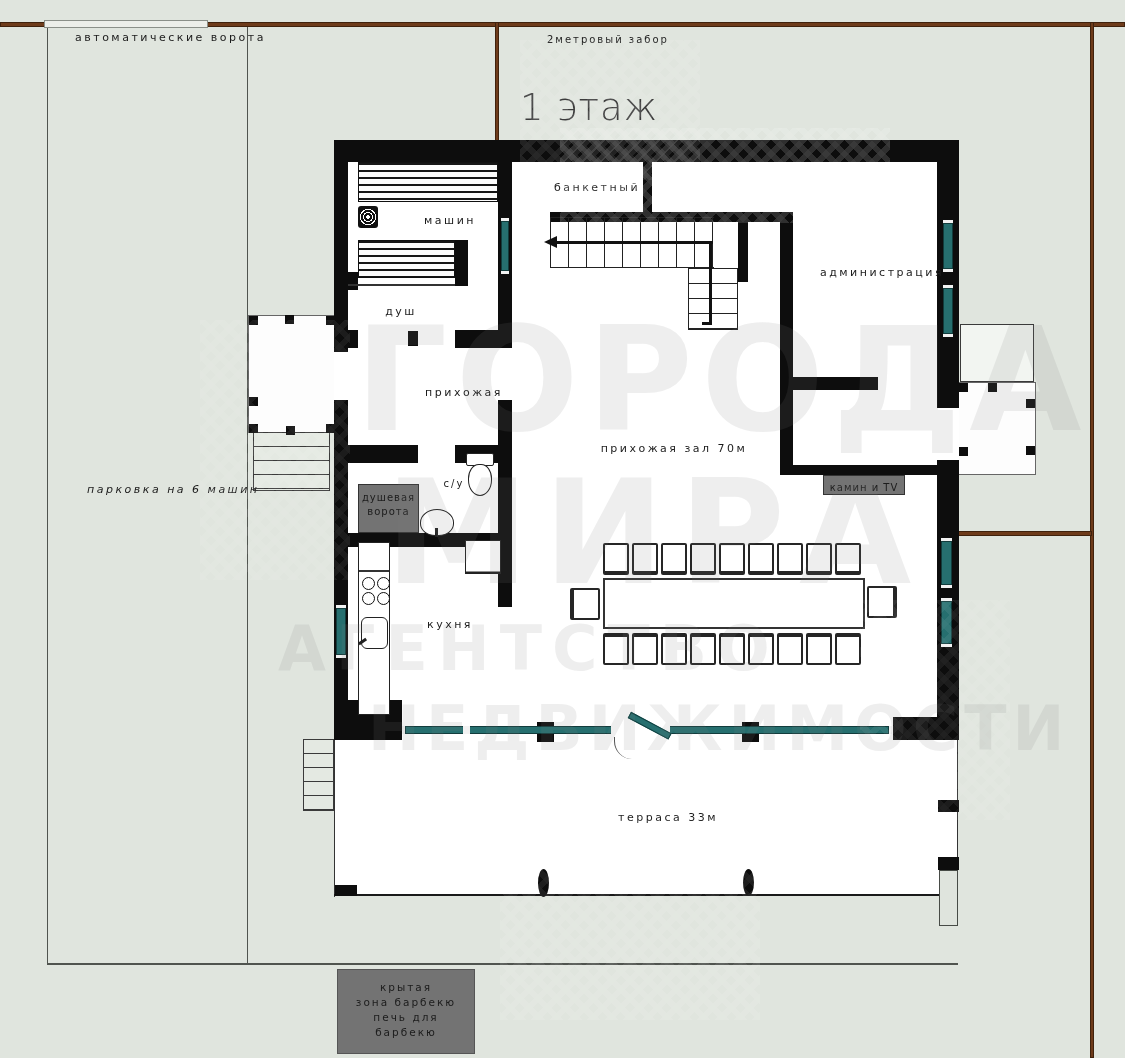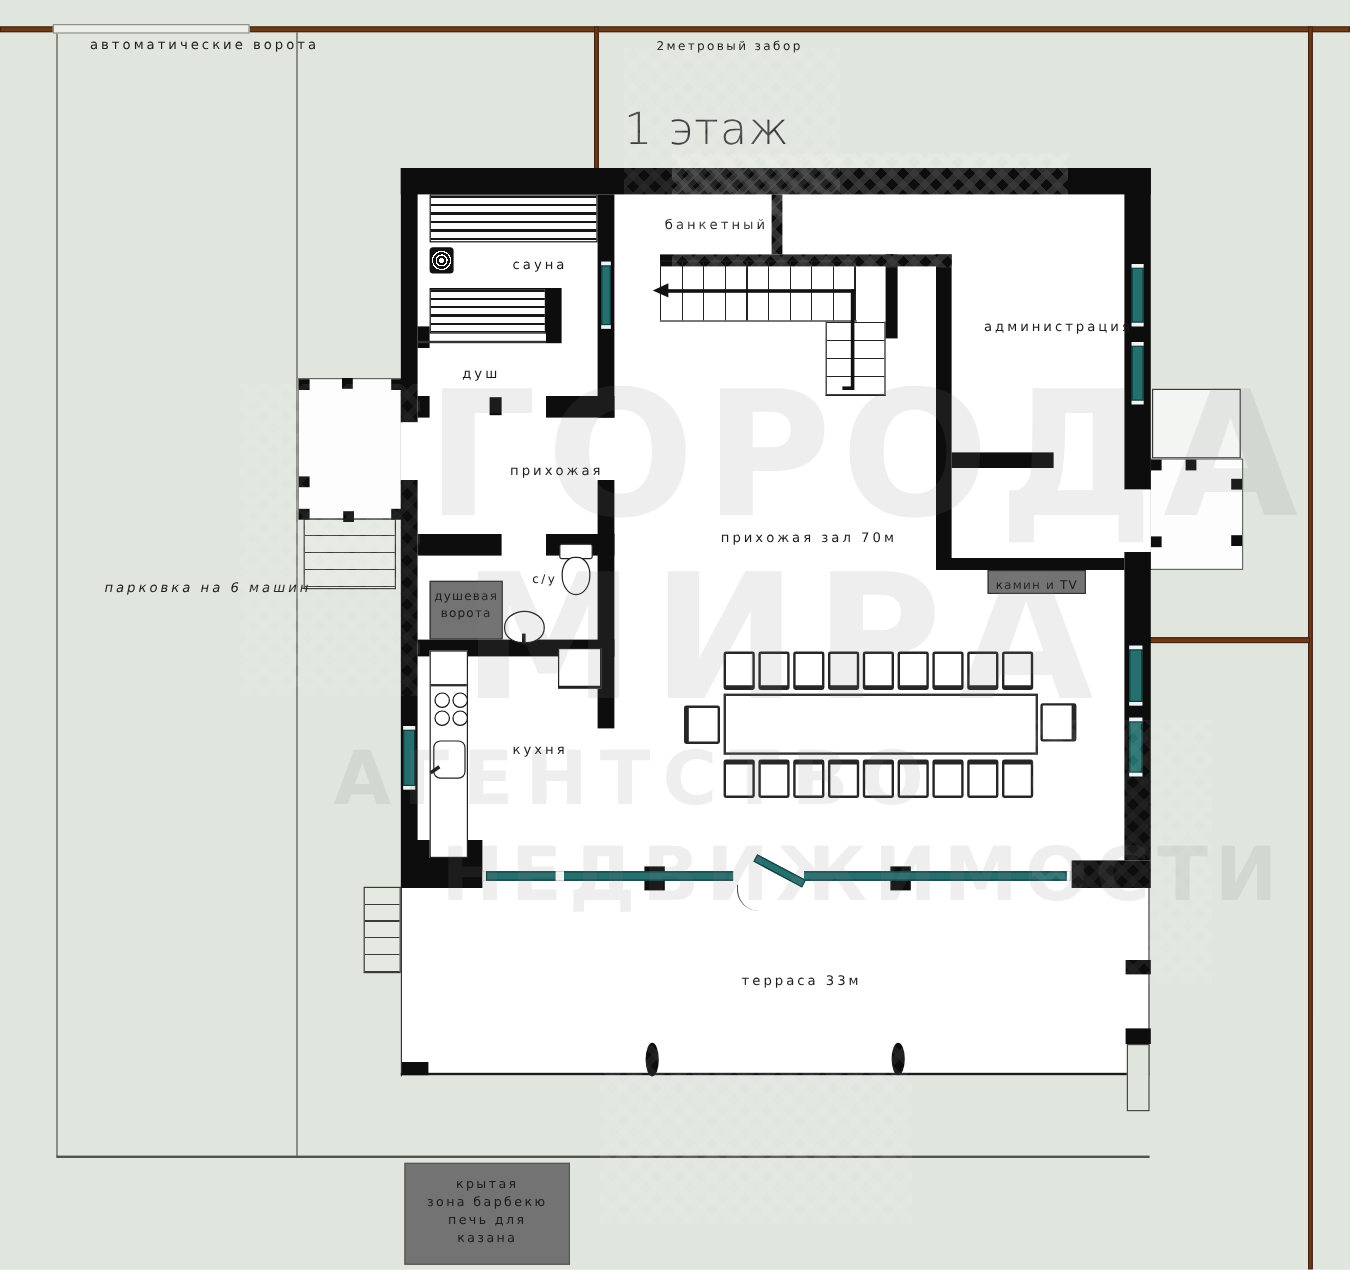--- a/index.html
+++ b/index.html
@@ -173,42 +173,42 @@
   <div class="z12" style="left:334px;top:352px;width:14px;height:48px;background:#fff;"></div>
 
   <div class="steps h z8" style="left:960px;top:324px;width:74px;height:58px;background:#f2f5f1;"></div>
   <div class="deck z8" style="left:958px;top:382px;width:78px;height:93px;"></div>
   <div class="post z10" style="left:959px;top:383px;width:9px;height:9px;"></div>
   <div class="post z10" style="left:988px;top:383px;width:9px;height:9px;"></div>
   <div class="post z10" style="left:1026px;top:399px;width:9px;height:9px;"></div>
   <div class="post z10" style="left:959px;top:447px;width:9px;height:9px;"></div>
   <div class="post z10" style="left:1026px;top:446px;width:9px;height:9px;"></div>
 
-  <div class="lbl lbl-c z20" style="left:430px;top:214px;">сауна</div>
+  <div class="lbl lbl-c z20" style="left:430px;top:214px;">машин</div>
   <div class="lbl lbl-c z20" style="left:577px;top:181px;">банкетный</div>
   <div class="lbl lbl-c z20" style="left:381px;top:305px;">душ</div>
   <div class="lbl lbl-c z20" style="left:444px;top:386px;">прихожая</div>
   <div class="lbl lbl-c z20" style="left:862px;top:266px;">администрация</div>
   <div class="lbl lbl-c z20" style="left:654px;top:442px;">прихожая зал 70м</div>
   <div class="lbl lbl-c lbl-s z20" style="left:434px;top:478px;">с/у</div>
   <div class="lbl lbl-c z20" style="left:430px;top:618px;">кухня</div>
   <div class="lbl lbl-c z20" style="left:648px;top:811px;">терраса 33м</div>
   <div class="z20" style="left:358px;top:491px;width:61px;text-align:center;font-size:10px;letter-spacing:1px;line-height:14px;color:#1c1c1c;">
     <span style="position:static;display:block;">душевая</span>
     <span style="position:static;display:block;">ворота</span>
   </div>
   <div class="box z20" style="left:823px;top:475px;width:82px;height:20px;border-width:1px;text-align:center;">
     <span style="position:static;font-size:10px;letter-spacing:1px;line-height:18px;color:#1c1c1c;">камин и TV</span>
   </div>
 
   <div class="box z20" style="left:337px;top:969px;width:138px;height:85px;border-color:#555;text-align:center;padding-top:10px;font-size:10.5px;letter-spacing:2px;line-height:15px;color:#1c1c1c;">
     <span style="position:static;display:block;">крытая</span>
     <span style="position:static;display:block;">зона барбекю</span>
     <span style="position:static;display:block;">печь для</span>
-    <span style="position:static;display:block;">казана</span>
+    <span style="position:static;display:block;">барбекю</span>
   </div>
 
   <div class="wm" style="left:355px;top:295px;font-size:145px;letter-spacing:8px;">ГОРОДА</div>
   <div class="wm" style="left:278px;top:612px;font-size:62px;letter-spacing:10px;">АГЕНТСТВО</div>
   <div class="wm" style="left:385px;top:448px;font-size:145px;letter-spacing:14px;">МИРА</div>
   <div class="wm" style="left:368px;top:692px;font-size:62px;letter-spacing:6px;">НЕДВИЖИМОСТИ</div>
   <div class="wm-pat" style="left:520px;top:40px;width:180px;height:140px;"></div>
   <div class="wm-pat" style="left:560px;top:128px;width:330px;height:95px;opacity:.2;"></div>
   <div class="wm-pat" style="left:200px;top:320px;width:150px;height:260px;opacity:.09;"></div>
   <div class="wm-pat" style="left:500px;top:820px;width:260px;height:200px;opacity:.1;"></div>

